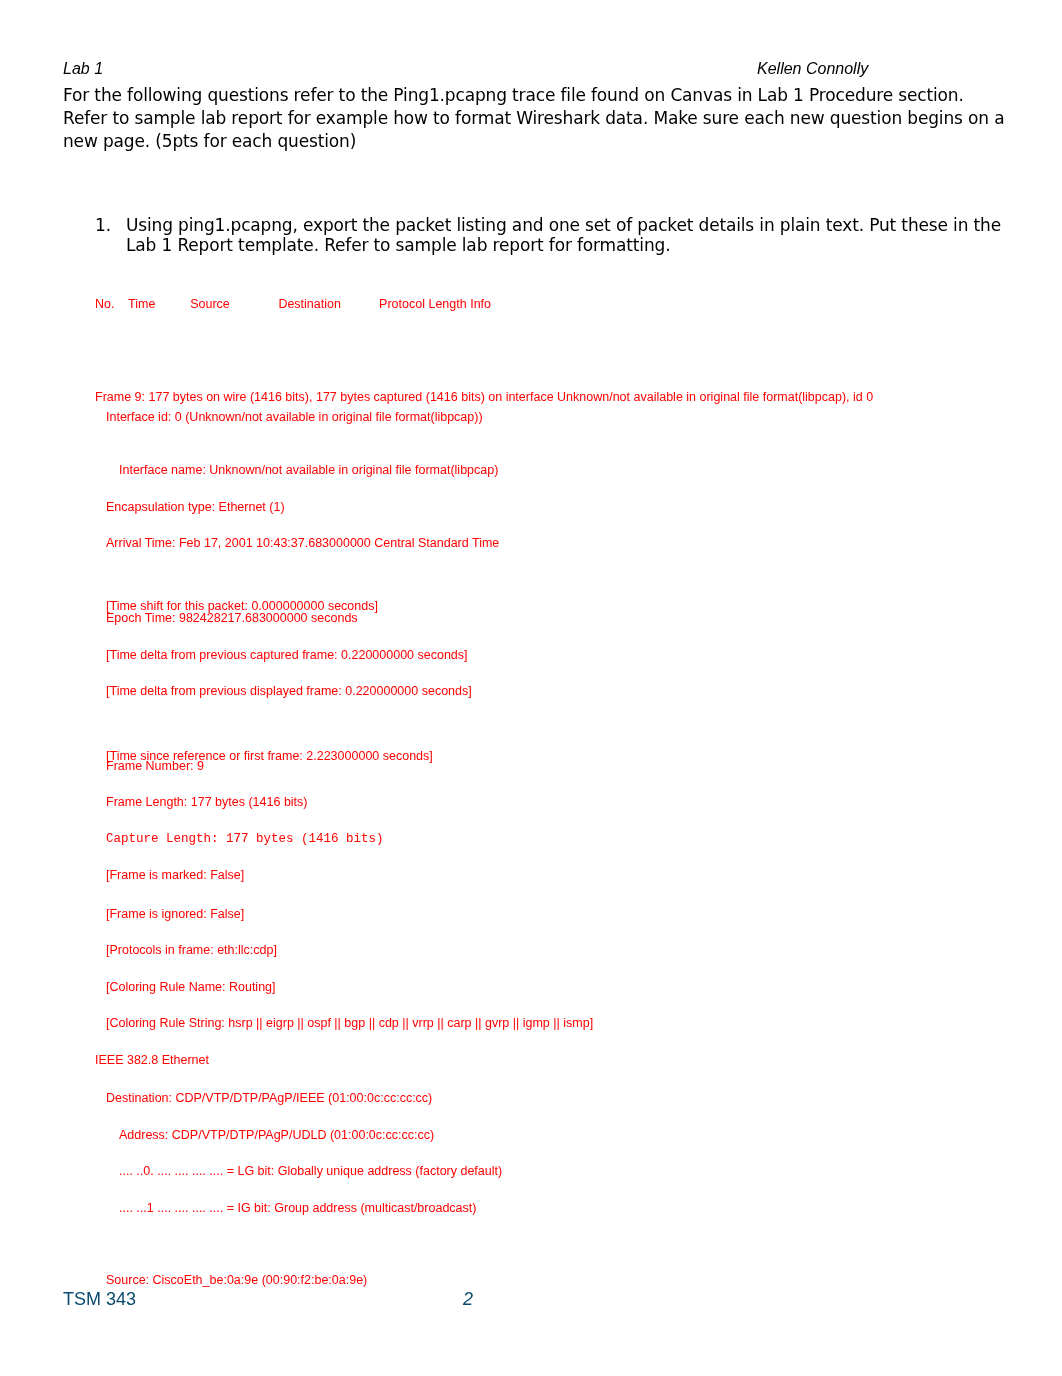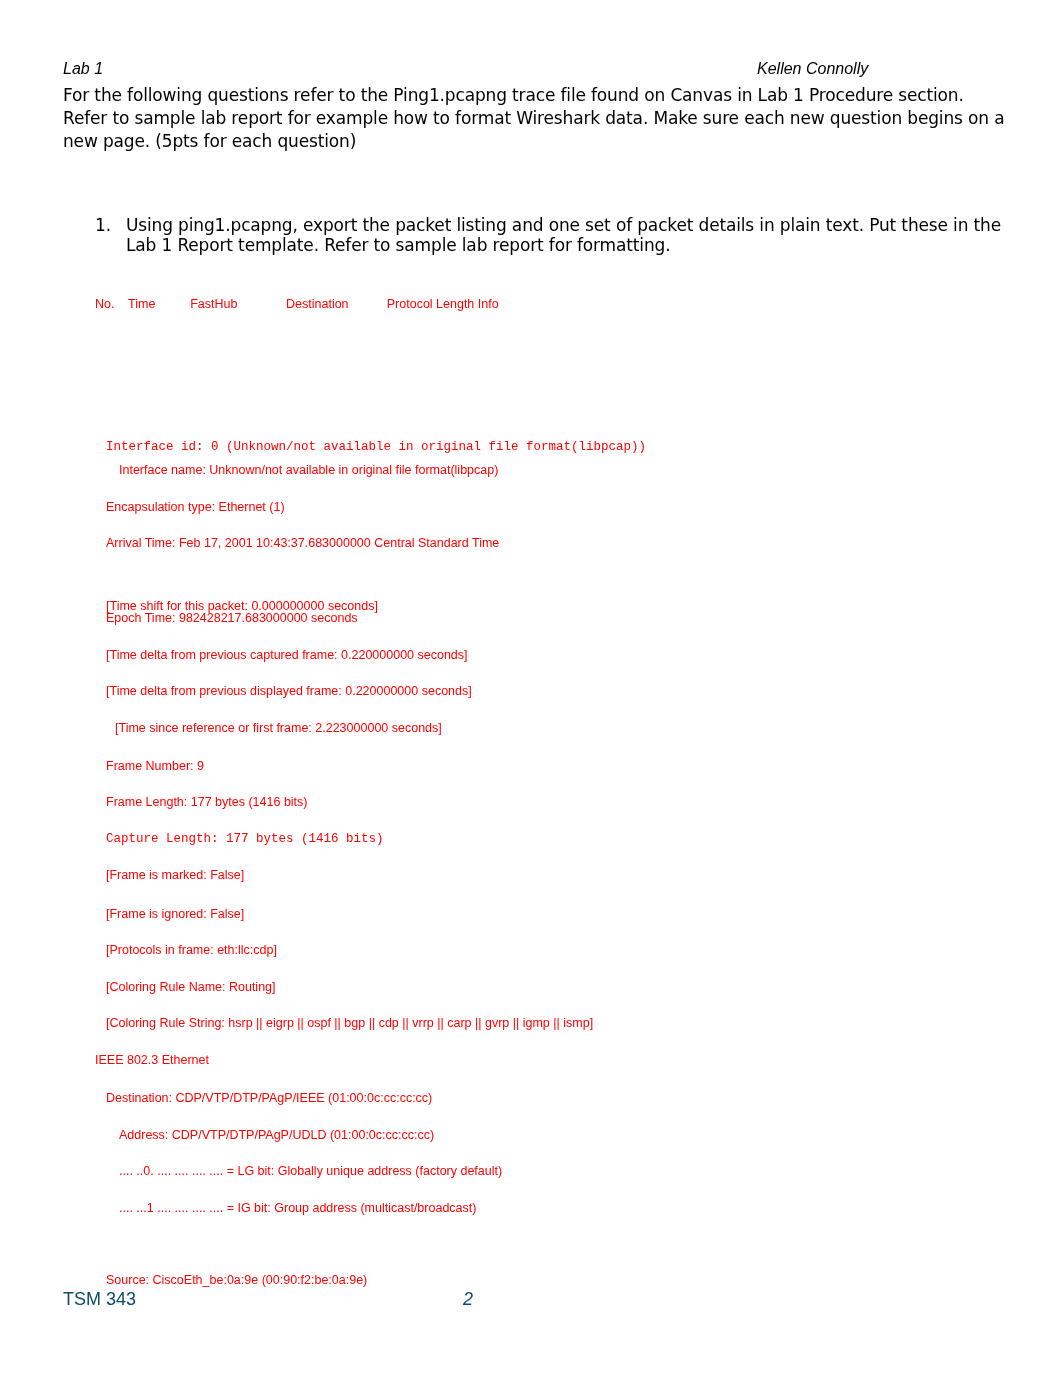--- a/index.html
+++ b/index.html
@@ -29,40 +29,41 @@
   <div class="hdr hdr-left">Lab 1</div>
   <div class="hdr hdr-right">Kellen Connolly</div>
 
   <div class="intro">For the following questions refer to the Ping1.pcapng trace file found on Canvas in Lab 1 Procedure section. Refer to sample lab report for example how to format Wireshark data. Make sure each new question begins on a new page. (5pts for each question)</div>
 
   <div class="q">
     <span class="q-num">1.</span>
     <span class="q-text">Using ping1.pcapng, export the packet listing and one set of packet details in plain text.  Put these in the Lab 1 Report template. Refer to sample lab report for formatting.</span>
   </div>
 
-  <div class="red ind0" style="top:297px;">No.    Time          FastHub              Destination           Protocol Length Info</div>
+  <div class="red ind0" style="top:297px;">No.    Time          Source              Destination           Protocol Length Info</div>
 
-  <div class="red ind1" style="top:440px;font-family:Liberation Mono, monospace;">Interface id: 0 (Unknown/not available in original file format(libpcap))</div>
+  <div class="red ind0" style="top:390px;">Frame 9: 177 bytes on wire (1416 bits), 177 bytes captured (1416 bits) on interface Unknown/not available in original file format(libpcap), id 0</div>
+  <div class="red ind1" style="top:410px;">Interface id: 0 (Unknown/not available in original file format(libpcap))</div>
   <div class="red ind2" style="top:463px;">Interface name: Unknown/not available in original file format(libpcap)</div>
   <div class="red ind1" style="top:500px;">Encapsulation type: Ethernet (1)</div>
   <div class="red ind1" style="top:536px;">Arrival Time: Feb 17, 2001 10:43:37.683000000 Central Standard Time</div>
   <div class="red ind1" style="top:575px;margin-top:24px;">[Time shift for this packet: 0.000000000 seconds]</div>
   <div class="red ind1" style="top:611px;">Epoch Time: 982428217.683000000 seconds</div>
   <div class="red ind1" style="top:648px;">[Time delta from previous captured frame: 0.220000000 seconds]</div>
   <div class="red ind1" style="top:684px;">[Time delta from previous displayed frame: 0.220000000 seconds]</div>
-  <div class="red ind1" style="top:721px;margin-left:9px;">[Time since reference or first frame: 2.223000000 seconds]</div>
+  <div class="red ind1" style="top:749px;">[Time since reference or first frame: 2.223000000 seconds]</div>
   <div class="red ind1" style="top:759px;">Frame Number: 9</div>
   <div class="red ind1" style="top:795px;">Frame Length: 177 bytes (1416 bits)</div>
   <div class="red ind1" style="top:832px;font-family:Liberation Mono, monospace;">Capture Length: 177 bytes (1416 bits)</div>
   <div class="red ind1" style="top:868px;">[Frame is marked: False]</div>
   <div class="red ind1" style="top:907px;">[Frame is ignored: False]</div>
   <div class="red ind1" style="top:943px;">[Protocols in frame: eth:llc:cdp]</div>
   <div class="red ind1" style="top:980px;">[Coloring Rule Name: Routing]</div>
   <div class="red ind1" style="top:1016px;">[Coloring Rule String: hsrp || eigrp || ospf || bgp || cdp || vrrp || carp || gvrp || igmp || ismp]</div>
-  <div class="red ind0" style="top:1053px;">IEEE 802.3 Ethernet</div>
+  <div class="red ind0" style="top:1053px;">IEEE 382.8 Ethernet</div>
   <div class="red ind1" style="top:1091px;">Destination: CDP/VTP/DTP/PAgP/IEEE (01:00:0c:cc:cc:cc)</div>
   <div class="red ind2" style="top:1128px;">Address: CDP/VTP/DTP/PAgP/UDLD (01:00:0c:cc:cc:cc)</div>
   <div class="red ind2" style="top:1164px;">.... ..0. .... .... .... .... = LG bit: Globally unique address (factory default)</div>
   <div class="red ind2" style="top:1201px;">.... ...1 .... .... .... .... = IG bit: Group address (multicast/broadcast)</div>
   <div class="red ind1" style="top:1273px;">Source: CiscoEth_be:0a:9e (00:90:f2:be:0a:9e)</div>
 
   <div class="footer footer-left">TSM 343</div>
   <div class="footer footer-right">2</div>
 
 </div>

